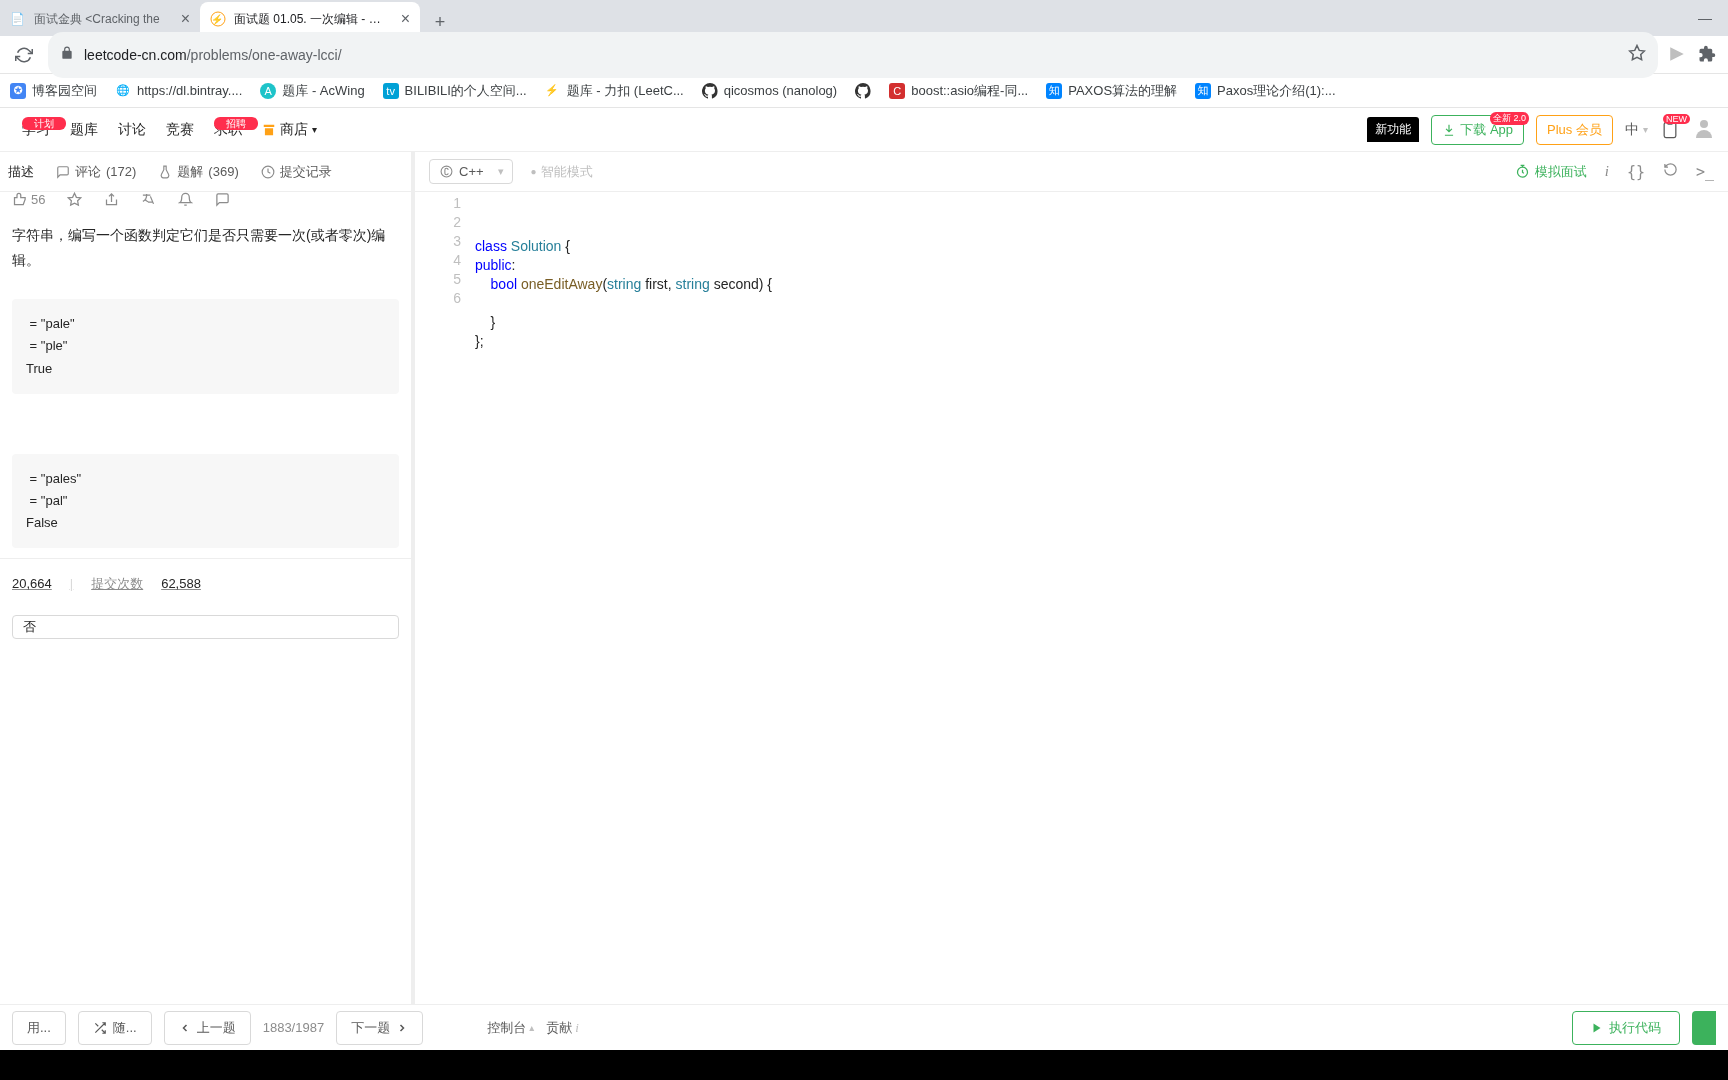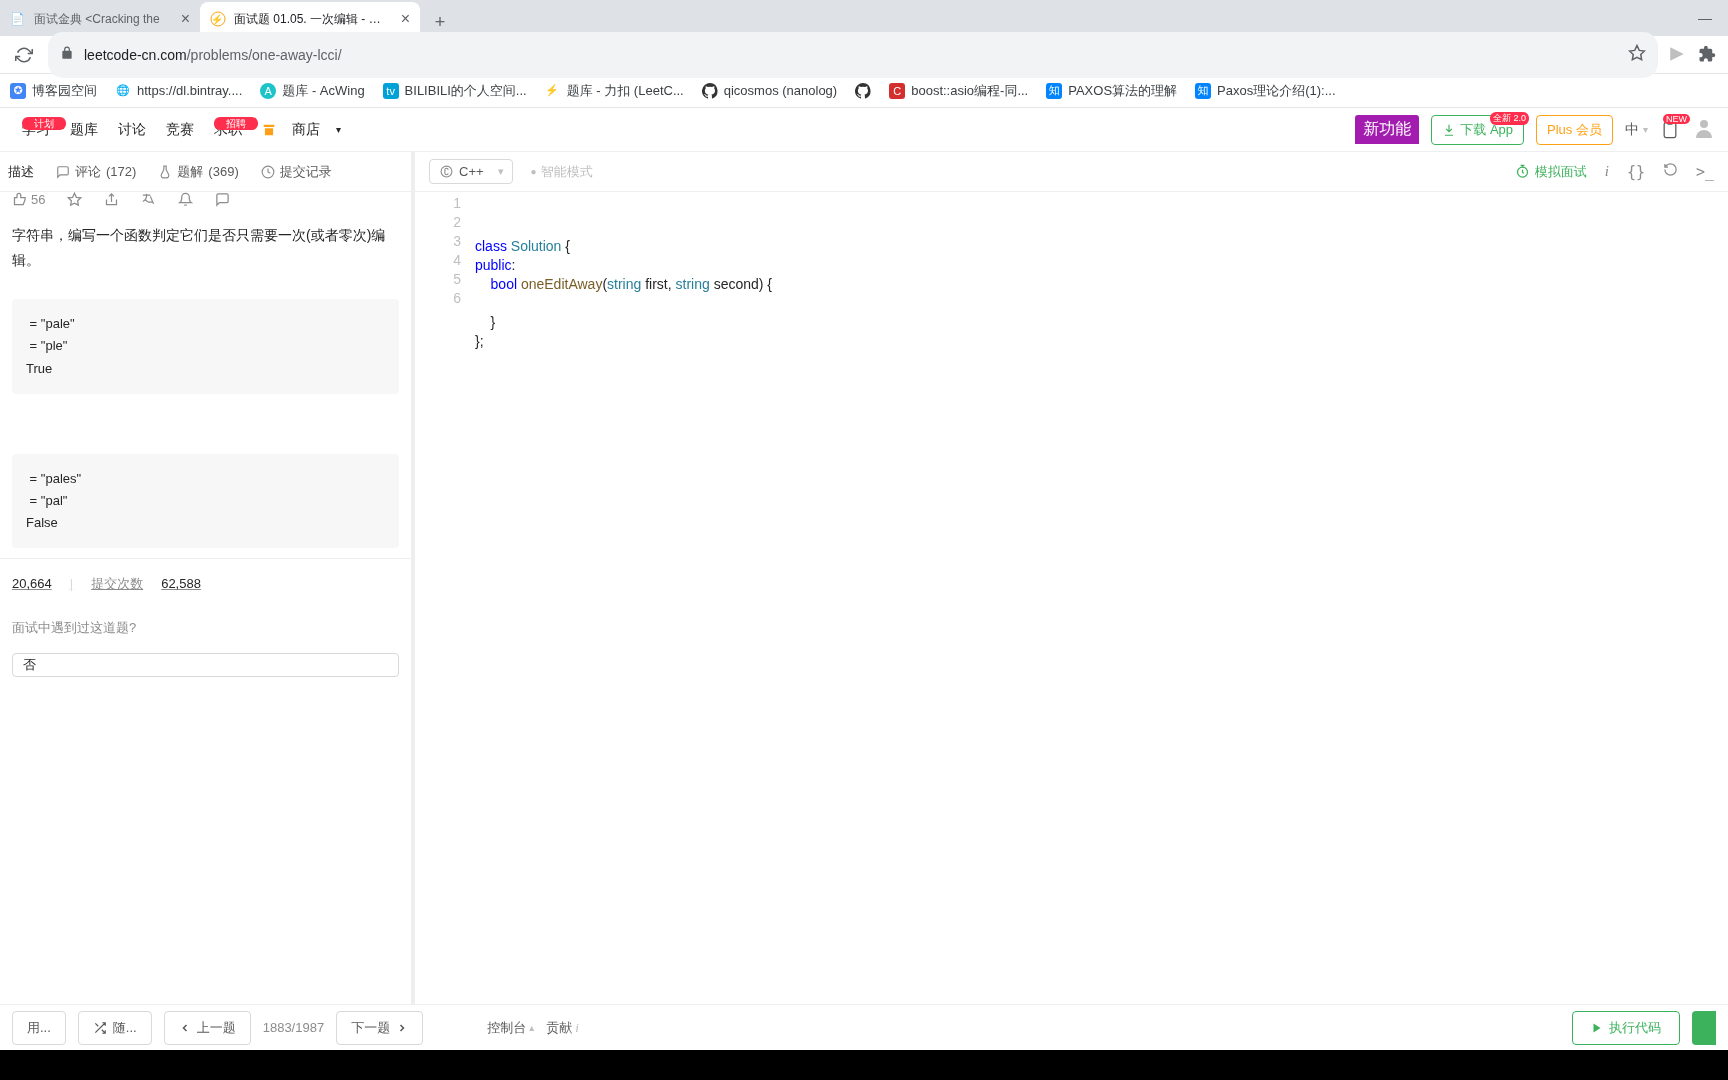--- a/index.html
+++ b/index.html
@@ -30,23 +30,23 @@
 
 
 .bookmarks { height: 34px; background: #fff; display: flex; align-items: center; padding: 0 10px; gap: 18px; border-bottom: 1px solid #e5e5e5; font-size: 13px; color: #3c4043; }
 .bookmark { display: flex; align-items: center; gap: 6px; cursor: pointer; white-space: nowrap; }
 .bm-icon { width: 16px; height: 16px; border-radius: 3px; display: inline-flex; align-items: center; justify-content: center; font-size: 11px; }
 
 
 .site-nav { height: 44px; display: flex; align-items: center; padding: 0 12px; border-bottom: 1px solid #eee; }
 .site-nav .item { padding: 0 10px; position: relative; color: #262626; cursor: pointer; }
 .badge-sm { position: absolute; top: -4px; right: -6px; background: #ff2e4d; color: #fff; font-size: 10px; padding: 0 12px; border-radius: 6px; line-height: 13px; }
-.store { color: #ffa116; display: flex; align-items: center; gap: 16px; }
+.store { color: #ffa116; display: flex; align-items: center; gap: 4px; }
 .site-nav-right { margin-left: auto; display: flex; align-items: center; gap: 12px; }
-.newfeat { background: #a21caf; color: #fff; padding: 4px 8px; font-size: 16px; border-radius: 3px 3px 0 0; position: relative; }
+.newfeat { background: #000000; color: #fff; padding: 4px 8px; font-size: 12px; border-radius: 3px 3px 0 0; position: relative; }
 .btn-outline { border: 1px solid #3cb25c; color: #3cb25c; padding: 5px 10px; border-radius: 4px; display: flex; align-items: center; gap: 4px; cursor: pointer; font-size: 13px; }
 .btn-outline.orange { border-color: #ffa116; color: #ffa116; }
 .lang-sel { display: flex; align-items: center; gap: 4px; color: #595959; cursor: pointer; }
 .badge-new { position: absolute; top: -6px; right: -10px; background: #ff2e4d; color: #fff; font-size: 9px; padding: 0 3px; border-radius: 6px; }
 .badge-20 { position: absolute; top: -4px; right: -6px; background: #ff2e4d; color: #fff; font-size: 9px; padding: 0 3px; border-radius: 6px; }
 
 
 .main { display: flex; height: calc(100% - 36px - 38px - 34px - 44px - 46px - 30px); }
 .left-pane { width: 415px; border-right: 4px solid #eee; display: flex; flex-direction: column; overflow: hidden; position: relative; }
 .splitter-dots { position: absolute; right: -4px; top: 50%; width: 4px; height: 40px; display: flex; flex-direction: column; align-items: center; justify-content: center; gap: 3px; }
@@ -327,21 +327,20 @@
     <div class="example-block"><span> = "pales"</span>
 <span> = "pal"</span>
 <span>False</span></div>
 
     <div class="stats-row">
       <span class="num">20,664</span>
       <span style="color:#d9d9d9">|</span>
       <span>提交次数</span>
       <span class="num">62,588</span>
     </div>
-    <div class="interview-q">面试中遇到过这道题?</div>
     <div class="interview-btn">否</div>
 
     <div class="splitter-dots">
         <span></span>
         <span></span>
         <span></span>
       </div>
   </div>
 
   <div class="right-pane">

